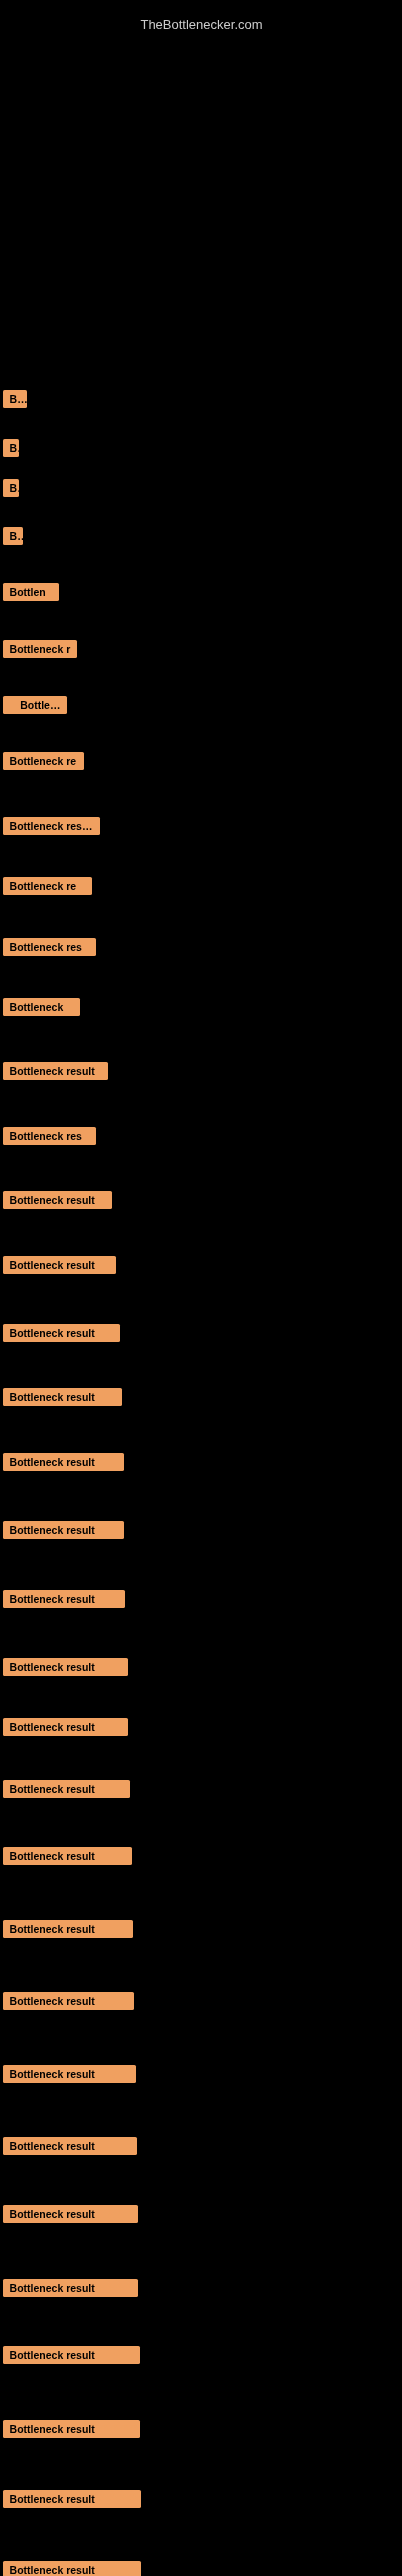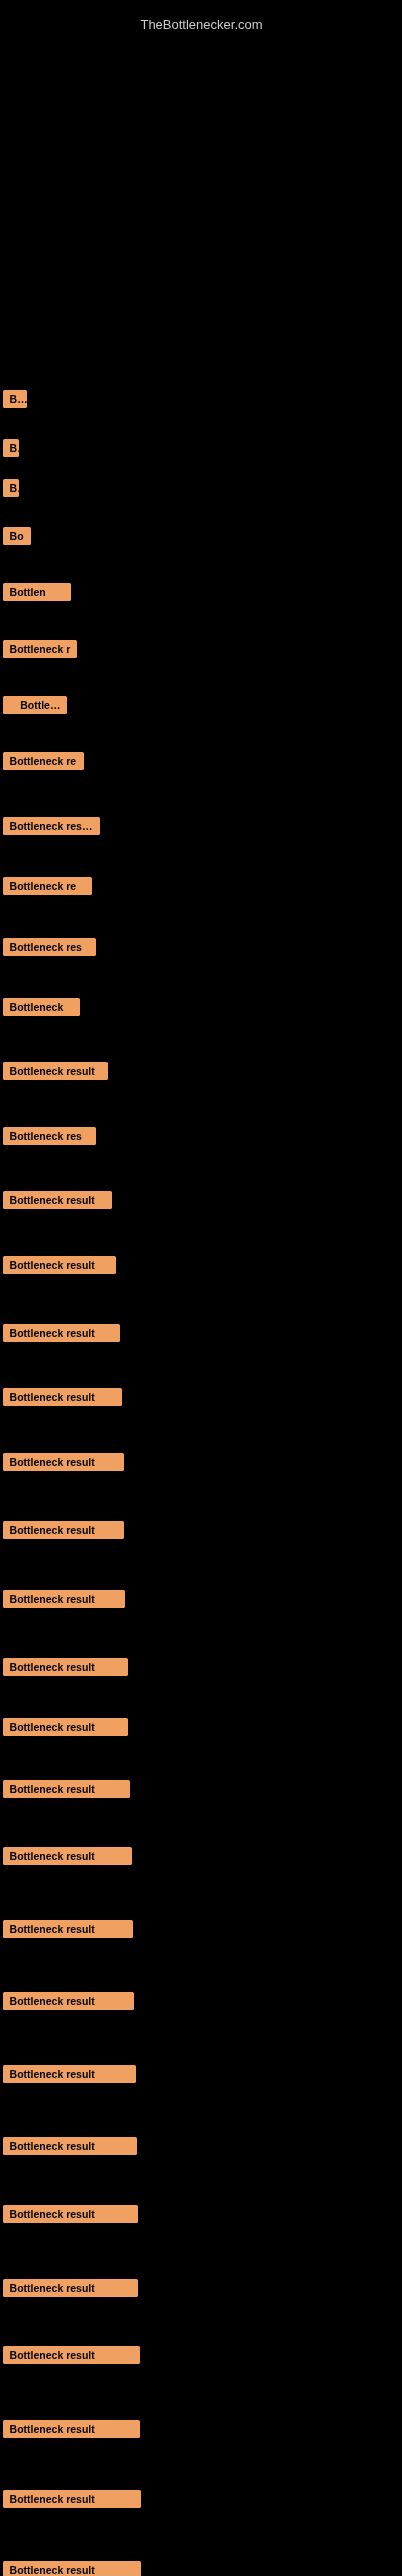--- a/index.html
+++ b/index.html
@@ -36,22 +36,22 @@
   </style>
 </head>
 <body>
 
 <div class="site-title">TheBottlenecker.com</div>
 
 <div id="results-container" style="position: relative; width: 403px; height: 2560px;">
 <div style="position: absolute; top: 354px; left: 3.2px;"><span class="bottleneck-label" style="width: 24px;">Bottleneck result</span></div>
     <div style="position: absolute; top: 403px; left: 3.2px;"><span class="bottleneck-label" style="width: 16px;">B</span></div>
     <div style="position: absolute; top: 443px; left: 3.2px;"><span class="bottleneck-label" style="width: 16px;">B</span></div>
-    <div style="position: absolute; top: 491px; left: 3.2px;"><span class="bottleneck-label" style="width: 28px;">Bo</span></div>
-    <div style="position: absolute; top: 547px; left: 3.2px;"><span class="bottleneck-label" style="width: 68px;">Bottlen</span></div>
+    <div style="position: absolute; top: 491px; left: 3.2px;"><span class="bottleneck-label" style="width: 20px;">Bo</span></div>
+    <div style="position: absolute; top: 547px; left: 3.2px;"><span class="bottleneck-label" style="width: 56px;">Bottlen</span></div>
     <div style="position: absolute; top: 604px; left: 3.2px;"><span class="bottleneck-label" style="width: 74px;">Bottleneck r</span></div>
     <div style="position: absolute; top: 660px; left: 3.2px;"><span class="bottleneck-label" style="width: 64px; padding-left: 17px;">Bottlenec</span></div>
     <div style="position: absolute; top: 716px; left: 3.2px;"><span class="bottleneck-label" style="width: 81px;">Bottleneck re</span></div>
     <div style="position: absolute; top: 781px; left: 3.2px;"><span class="bottleneck-label" style="width: 97px;">Bottleneck result</span></div>
     <div style="position: absolute; top: 841px; left: 3.2px;"><span class="bottleneck-label" style="width: 89px;">Bottleneck re</span></div>
     <div style="position: absolute; top: 902px; left: 3.2px;"><span class="bottleneck-label" style="width: 93px;">Bottleneck res</span></div>
     <div style="position: absolute; top: 962px; left: 3.2px;"><span class="bottleneck-label" style="width: 77px;">Bottleneck</span></div>
     <div style="position: absolute; top: 1026px; left: 3.2px;"><span class="bottleneck-label" style="width: 105px;">Bottleneck result</span></div>
     <div style="position: absolute; top: 1091px; left: 3.2px;"><span class="bottleneck-label" style="width: 93px;">Bottleneck res</span></div>
     <div style="position: absolute; top: 1155px; left: 3.2px;"><span class="bottleneck-label" style="width: 109px;">Bottleneck result</span></div>

